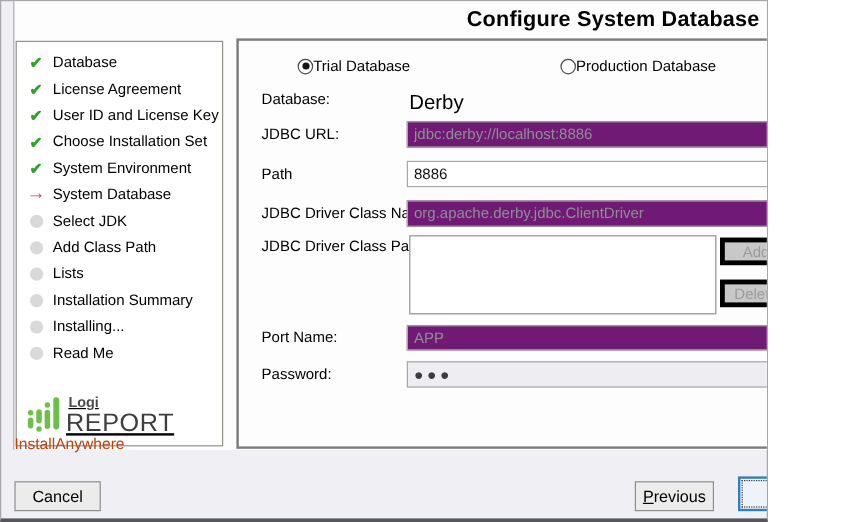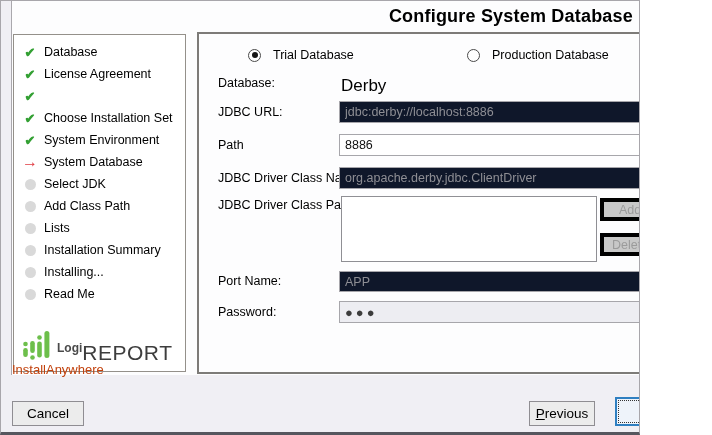--- a/index.html
+++ b/index.html
@@ -23,42 +23,42 @@
     position:absolute;left:12px;top:33px;width:173px;height:338px;
     box-sizing:border-box;background:#fff;border:1px solid #94908a;
   }
   .steps{position:absolute;left:8px;top:6px;right:2px;}
   .step{height:22px;display:flex;align-items:center;gap:6px;font-size:12.5px;color:#000;white-space:nowrap;}
   .step .ico{width:16px;display:inline-flex;justify-content:center;align-items:center;flex:0 0 16px;}
   .ico-check{color:#33a033;font-size:13px;font-weight:bold;}
   .ico-arrow{color:#e03a41;font-size:16px;font-weight:bold;line-height:1;}
   .ico-dot{width:11px;height:11px;border-radius:50%;background:#d9d9d9;display:inline-block;}
   .logo{position:absolute;left:8px;bottom:8px;display:flex;align-items:flex-end;gap:3px;}
-  .logo-text{display:flex;flex-direction:row;line-height:1;}
+  .logo-text{display:flex;flex-direction:column;line-height:1;text-decoration:underline;}
   .logo-top{font-size:12px;font-weight:bold;color:#4a4a4a;margin-left:2px;margin-bottom:1px;}
   .logo-bottom{font-size:21px;font-weight:400;color:#3d3d3d;letter-spacing:0.5px;}
   
   .main{
     position:absolute;left:196px;top:31px;width:507px;height:342px;
     box-sizing:border-box;background:#fdfdfe;border:2px solid #7d7b78;
   }
   .main *{box-sizing:border-box;}
-  .radio-row{position:absolute;top:14px;left:21px;display:flex;align-items:center;gap:12px;padding-left:28px;}
+  .radio-row{position:absolute;top:14px;left:21px;display:flex;align-items:center;gap:0;padding-left:28px;}
   .radio-row.right{left:240px;}
   .radio{width:13px;height:13px;border:1px solid #4a4a4a;border-radius:50%;background:#fff;position:relative;flex:0 0 13px;}
   .radio.checked::after{content:'';position:absolute;left:2.5px;top:2.5px;width:6px;height:6px;border-radius:50%;background:#151515;}
   .rlabel{font-size:12.5px;color:#000;}
   .flabel{position:absolute;left:19px;font-size:12.5px;color:#000;white-space:nowrap;}
   .fvalue{position:absolute;font-size:17px;color:#000;}
   .tfield{
     position:absolute;left:140px;width:322px;height:22px;
     border:1px solid #a7a6ab;font-family:"Liberation Sans",sans-serif;
     font-size:12.5px;padding:2px 5px;background:#fff;color:#111;
   }
-  .tfield.disabled{background:#0f172a;color:#8e8e94;}
+  .tfield.disabled{background:#701a75;color:#8e8e94;}
   .pwfield{
     position:absolute;left:140px;width:322px;height:22px;
     border:1px solid #a7a6ab;background:#ededf2;color:#3c3c3c;
     font-size:13px;font-weight:bold;letter-spacing:3px;
     display:flex;align-items:center;padding:0 5px;
   }
   .listbox{
     position:absolute;left:142px;top:162px;width:256px;height:66px;
     background:#fff;border:1px solid #8f8f94;
   }
@@ -97,20 +97,21 @@
       <div class="step">
         <span class="ico ico-check">✔</span>
         <span>Database</span>
       </div>
       <div class="step">
         <span class="ico ico-check">✔</span>
         <span>License Agreement</span>
       </div>
       <div class="step">
         <span class="ico ico-check">✔</span>
+        <span>User ID and License Key</span>
       </div>
       <div class="step">
         <span class="ico ico-check">✔</span>
         <span>Choose Installation Set</span>
       </div>
       <div class="step">
         <span class="ico ico-check">✔</span>
         <span>System Environment</span>
       </div>
       <div class="step">

